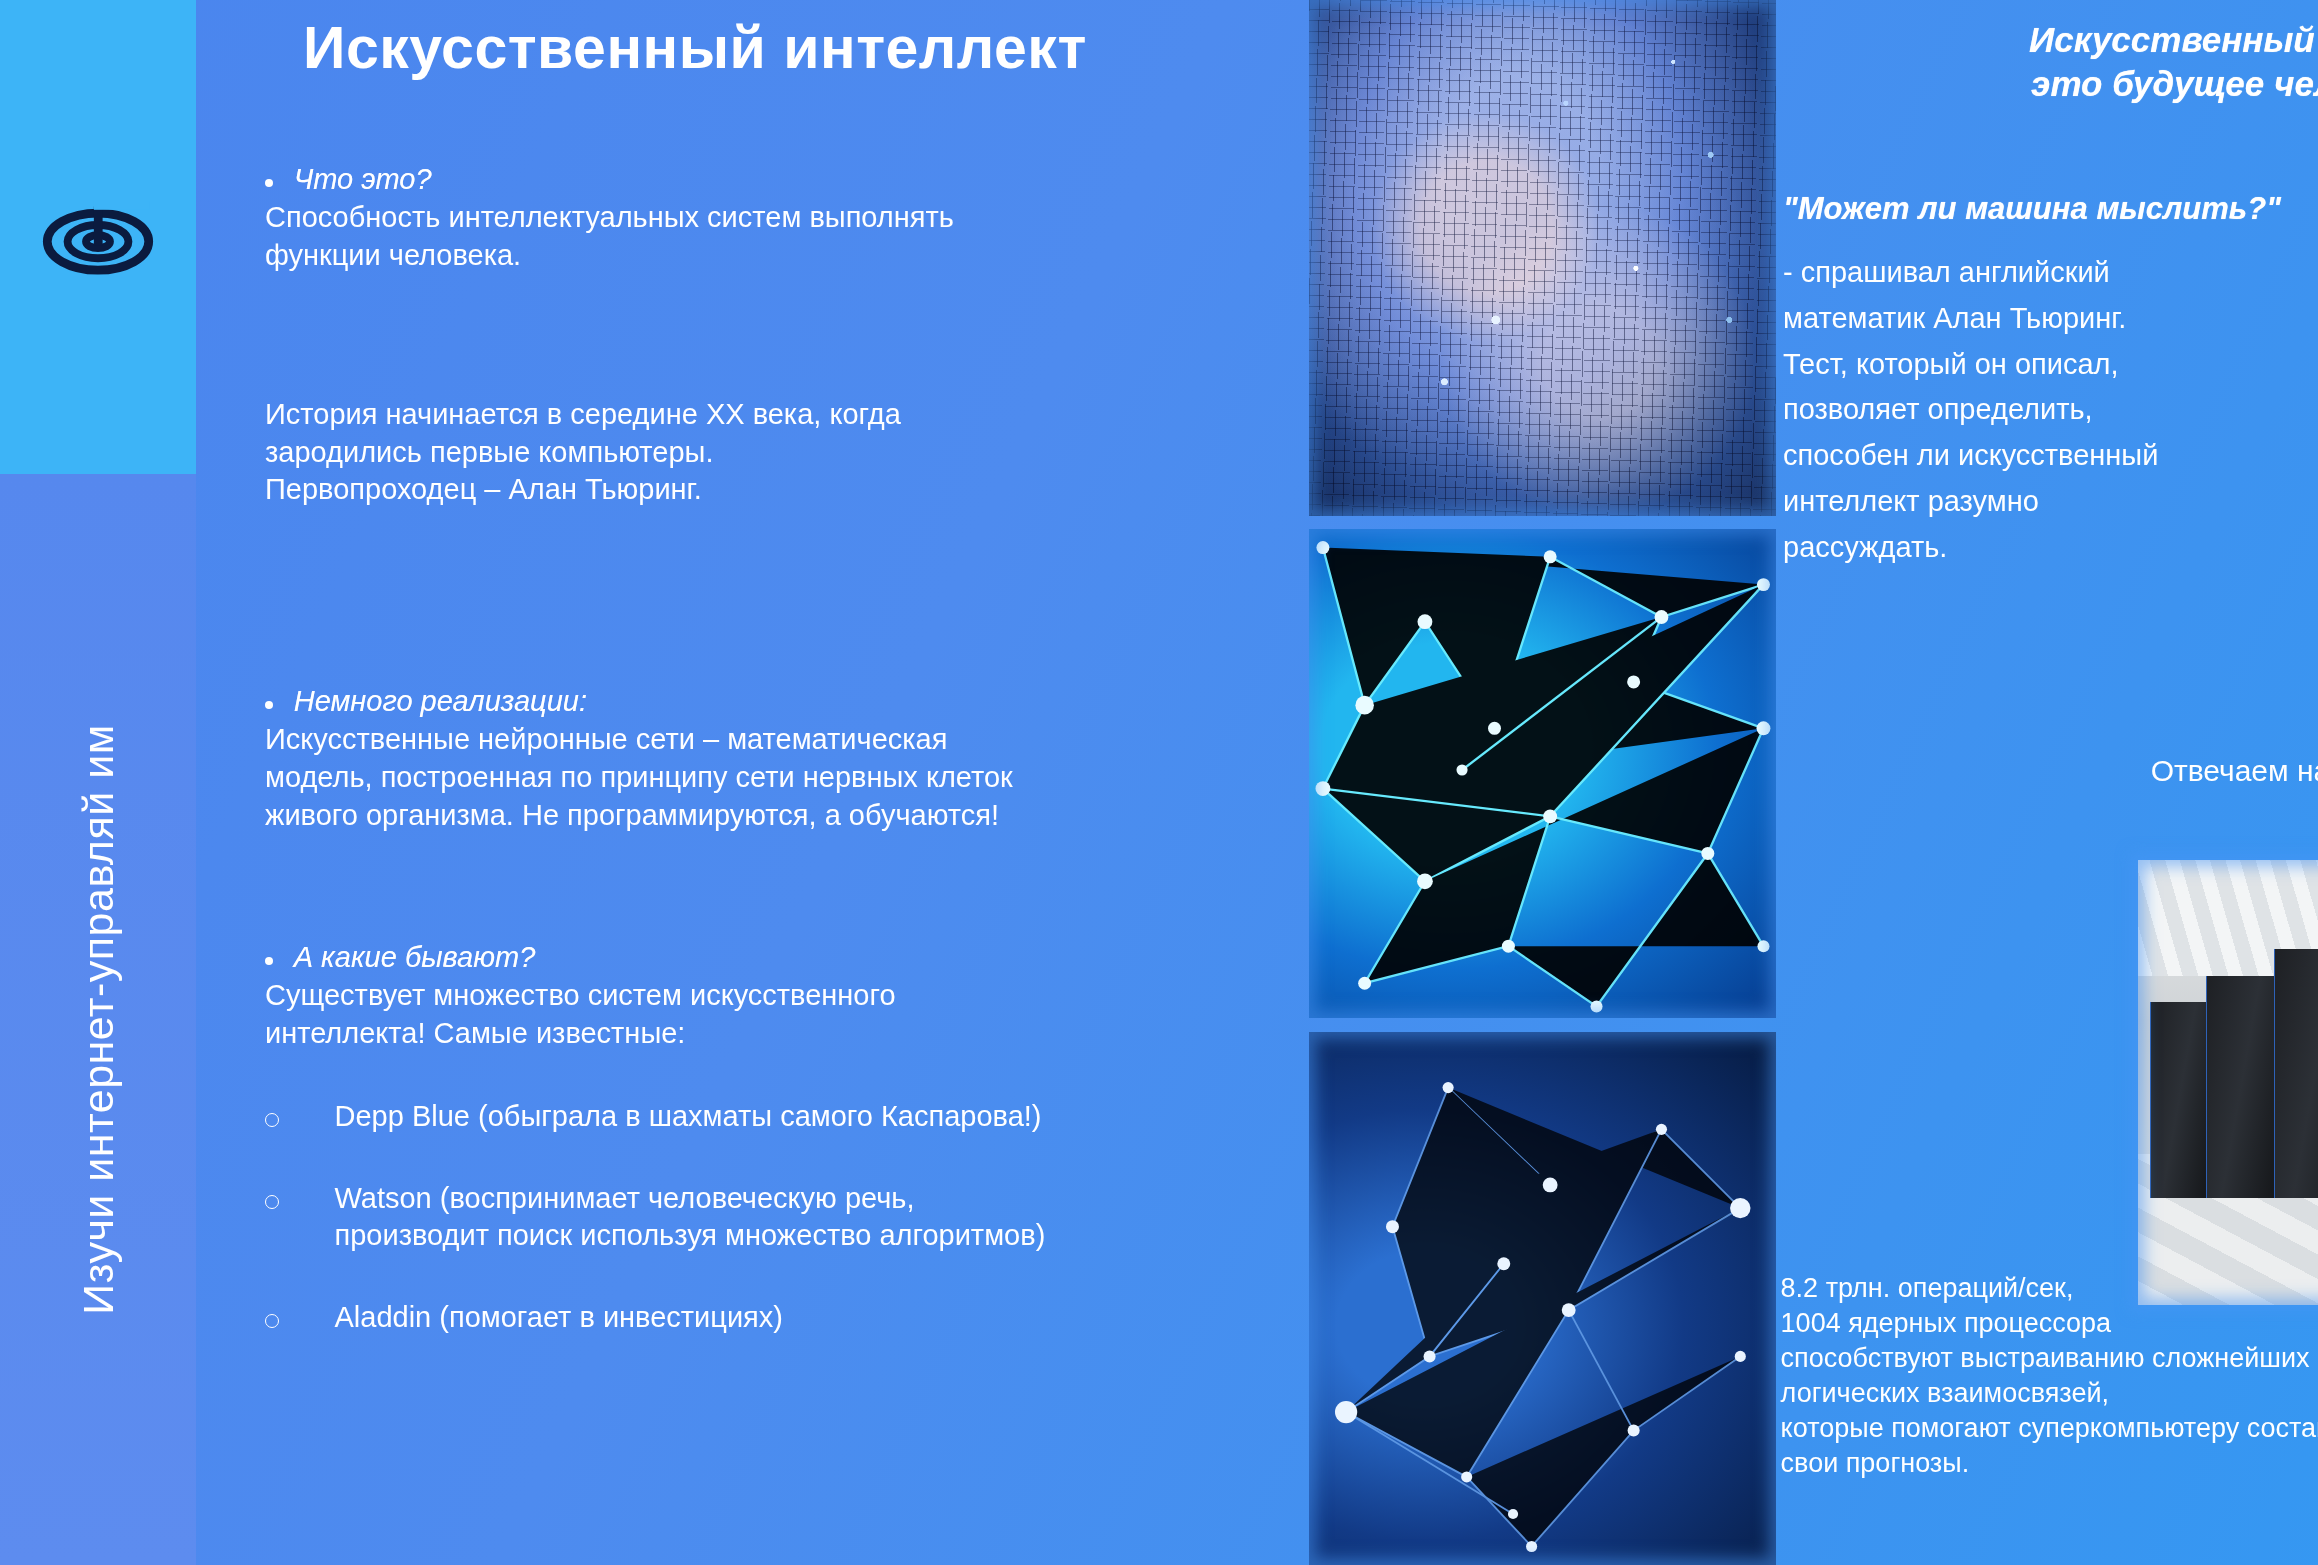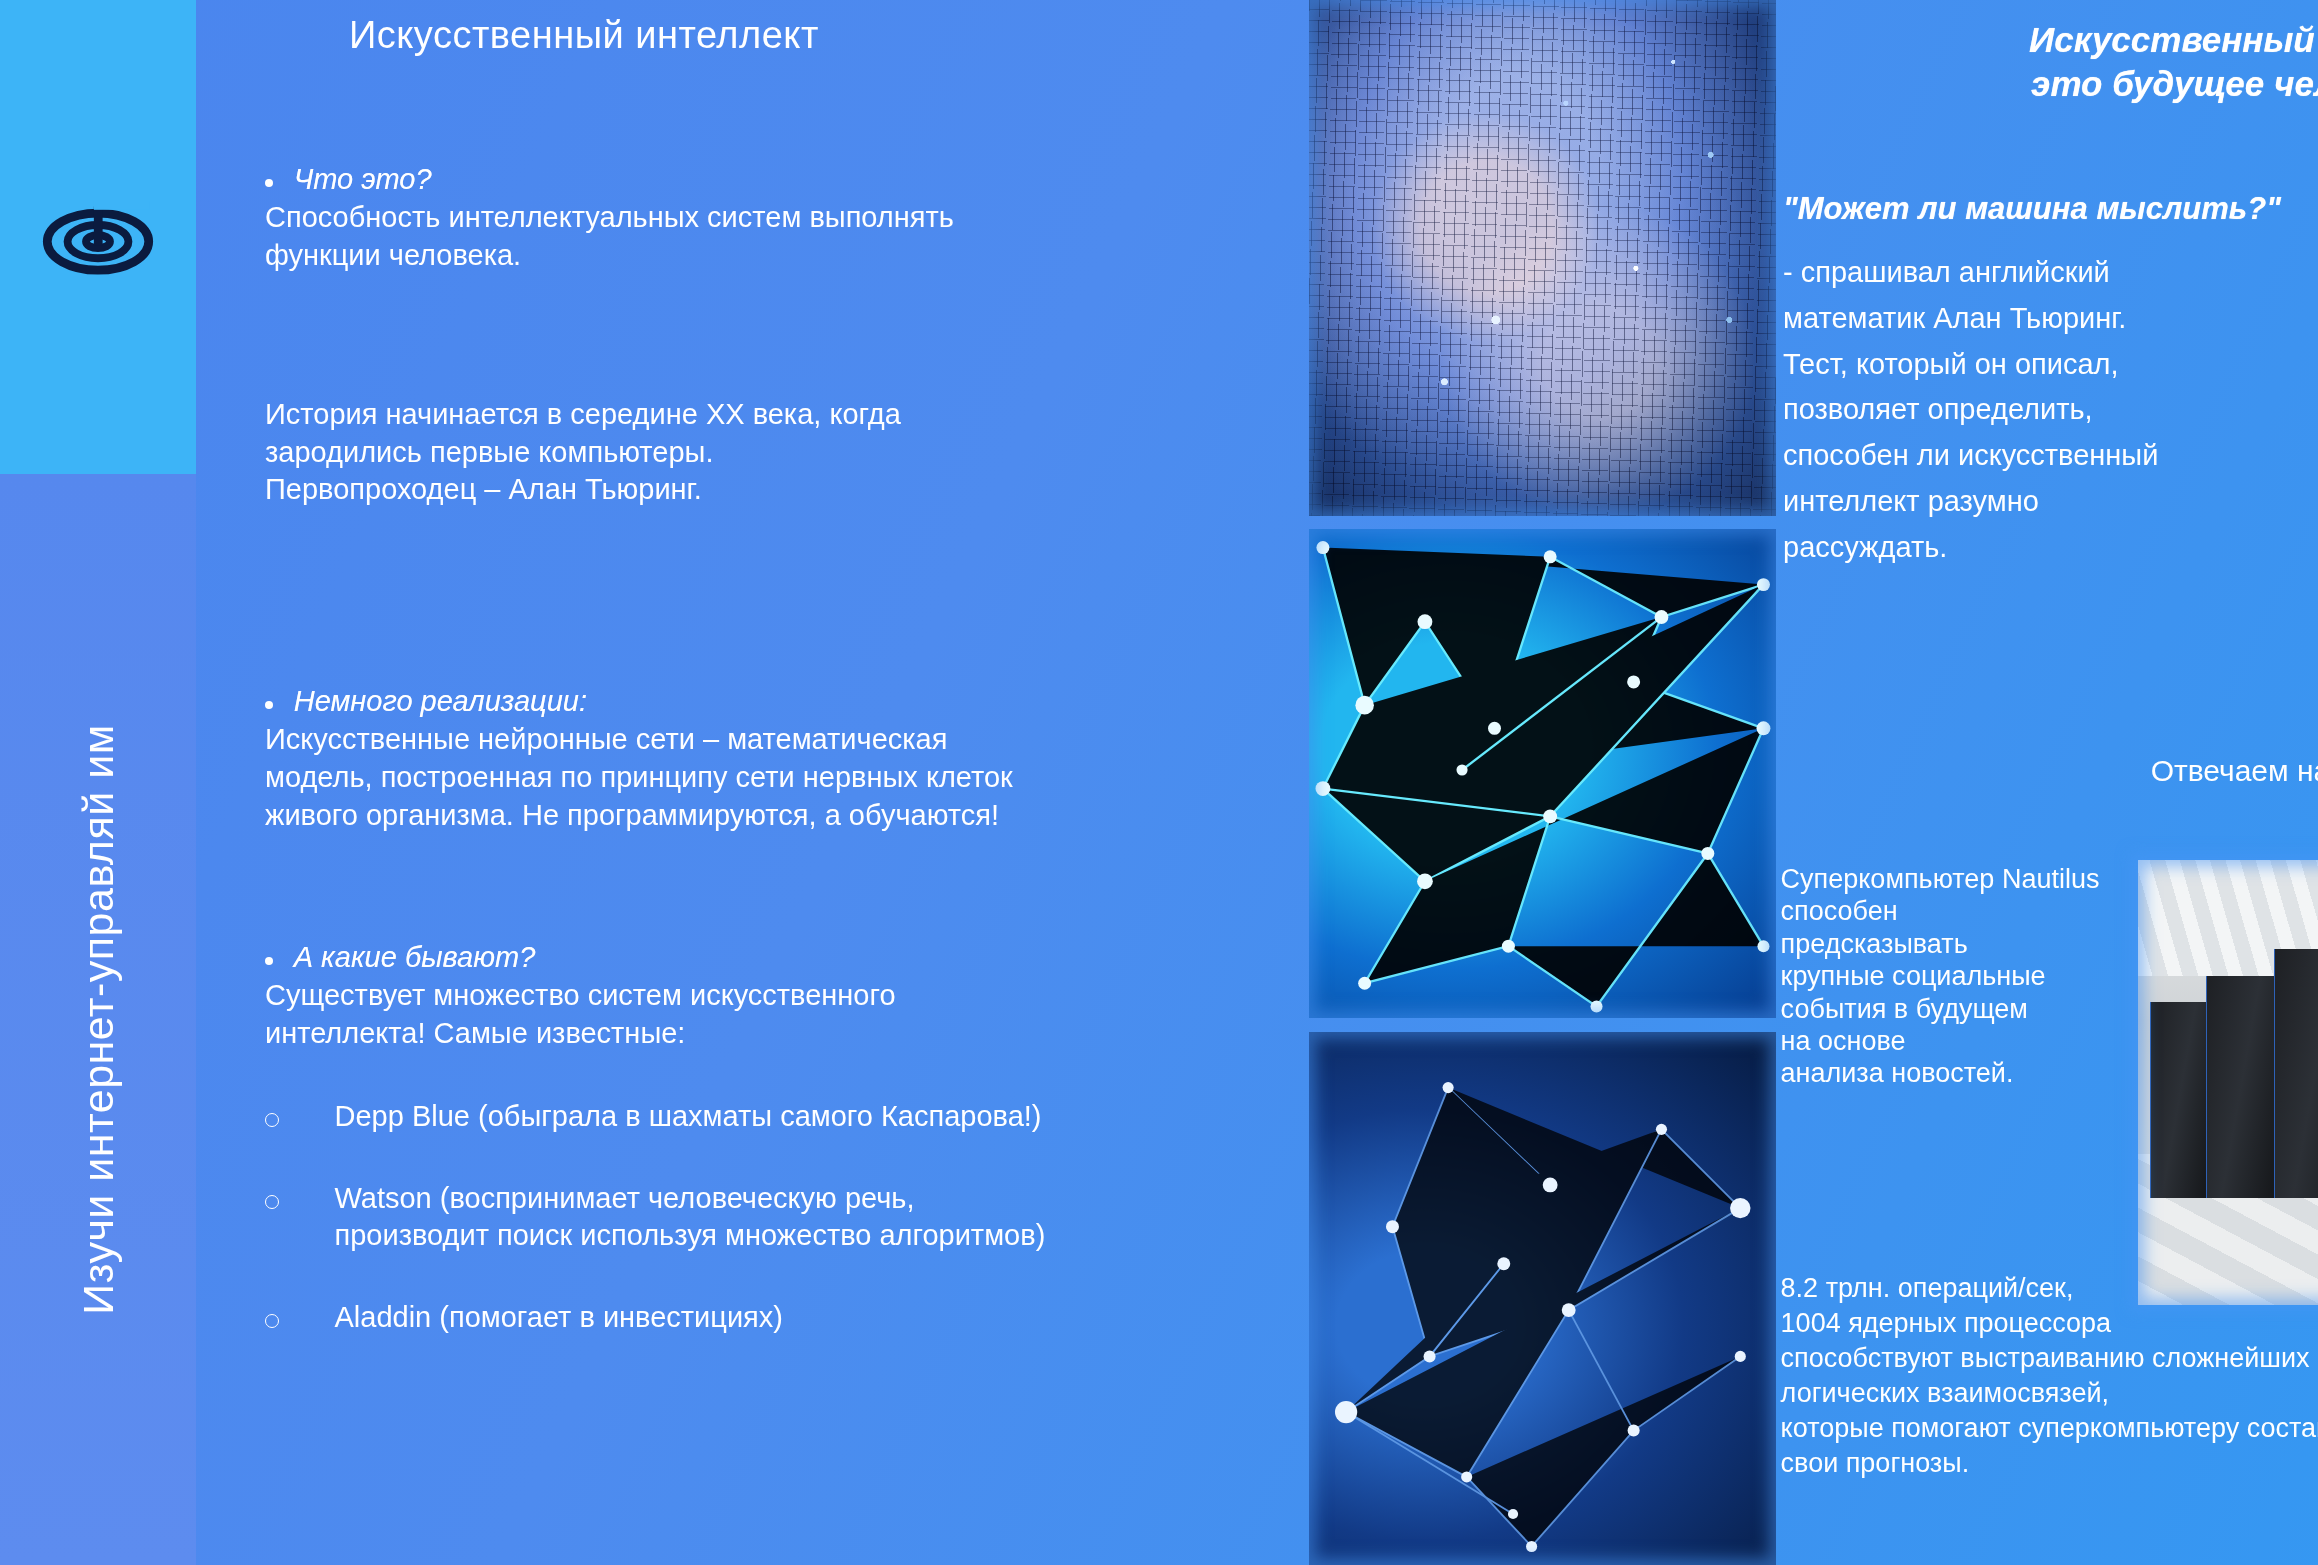--- a/index.html
+++ b/index.html
@@ -37,25 +37,24 @@
     white-space:nowrap;
   }
 
   
   .main-col{
     position:absolute;left:196px;top:0;width:1113px;height:1565px;
   }
   .main-title{
     position:absolute;left:107px;top:14px;
     color:#ffffff;
-    font-size:38px;
-    font-weight:400;
+    font-size:59px;
+    font-weight:700;
     letter-spacing:0.5px;
     white-space:nowrap;
-    margin-left:46px;
   }
   .body-block{
     position:absolute;left:69px;right:0;
     color:#ffffff;
   }
   .bul-head{
     display:flex;align-items:flex-start;
     font-style:italic;font-weight:normal;
     font-size:29px;line-height:1.12;
     margin-bottom:3.7px;
@@ -360,27 +359,20 @@
     <div class="quote-body">- спрашивал английский
 математик Алан Тьюринг.
 Тест, который он описал,
 позволяет определить,
 способен ли искусственный
 интеллект разумно
 рассуждать.</div>
 
     <div class="answer-line">Отвечаем на вопрос А. Тьюринга – МОЖЕТ!</div>
 
-    <div class="nautilus-text">Суперкомпьютер Nautilus
-способен
-предсказывать
-крупные социальные
-события в будущем
-на основе
-анализа новостей.</div>
 
     <div class="stats-text">8.2 трлн. операций/сек,
 1004 ядерных процессора
 способствуют выстраиванию сложнейших
 логических взаимосвязей,
 которые помогают суперкомпьютеру составлять
 свои прогнозы.</div>
 
     <div class="super-img">
       <div class="ceiling"></div>

